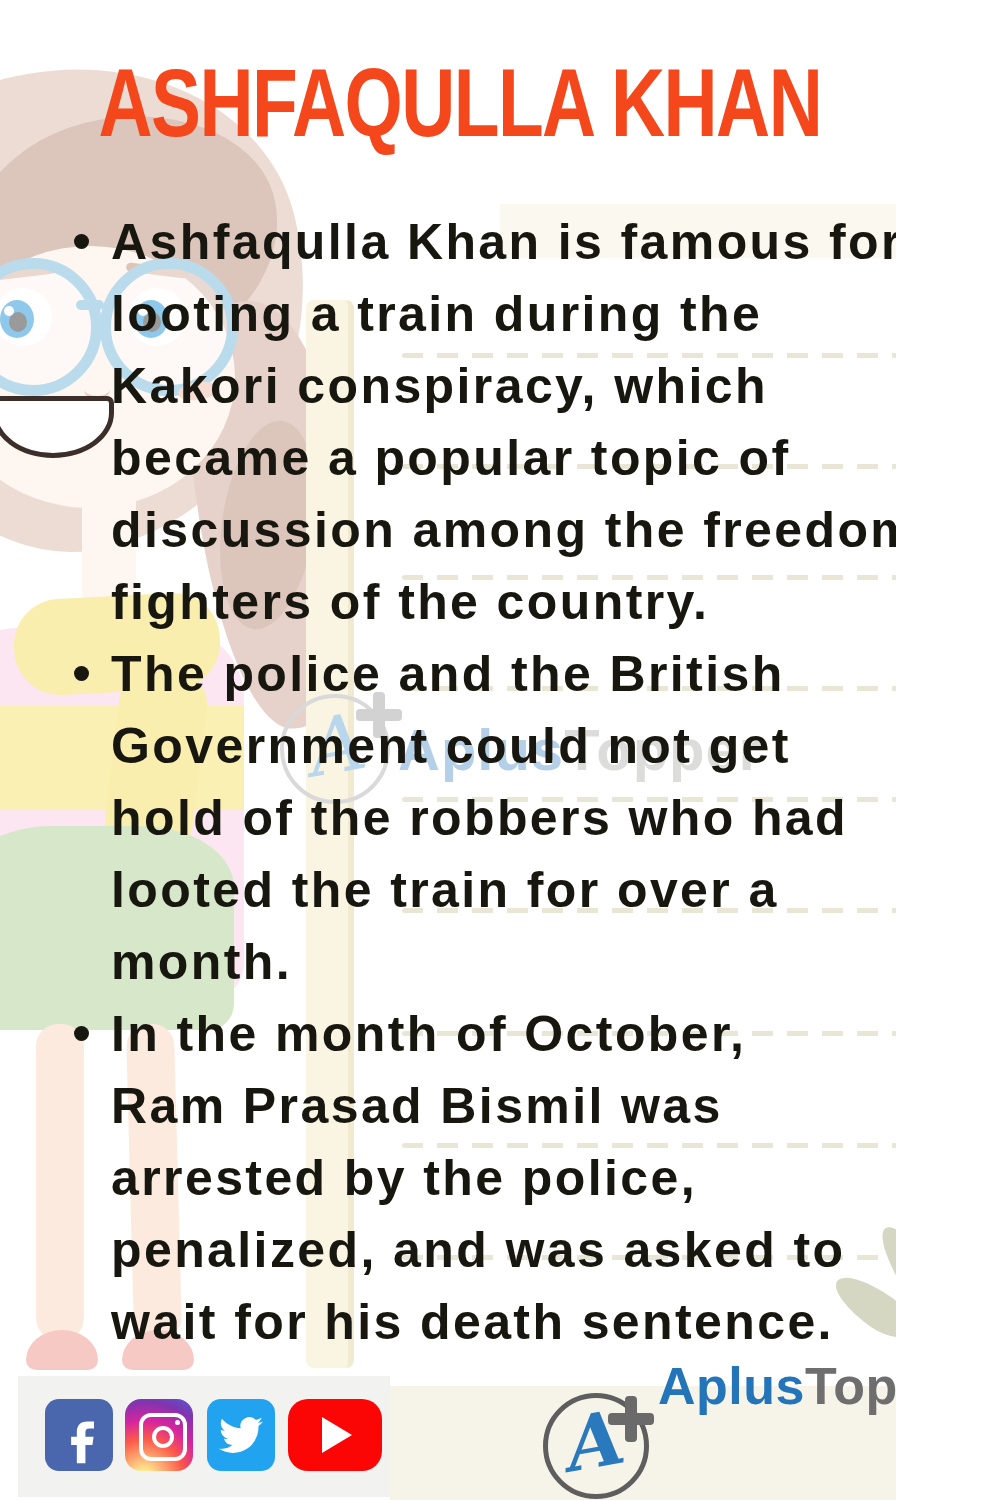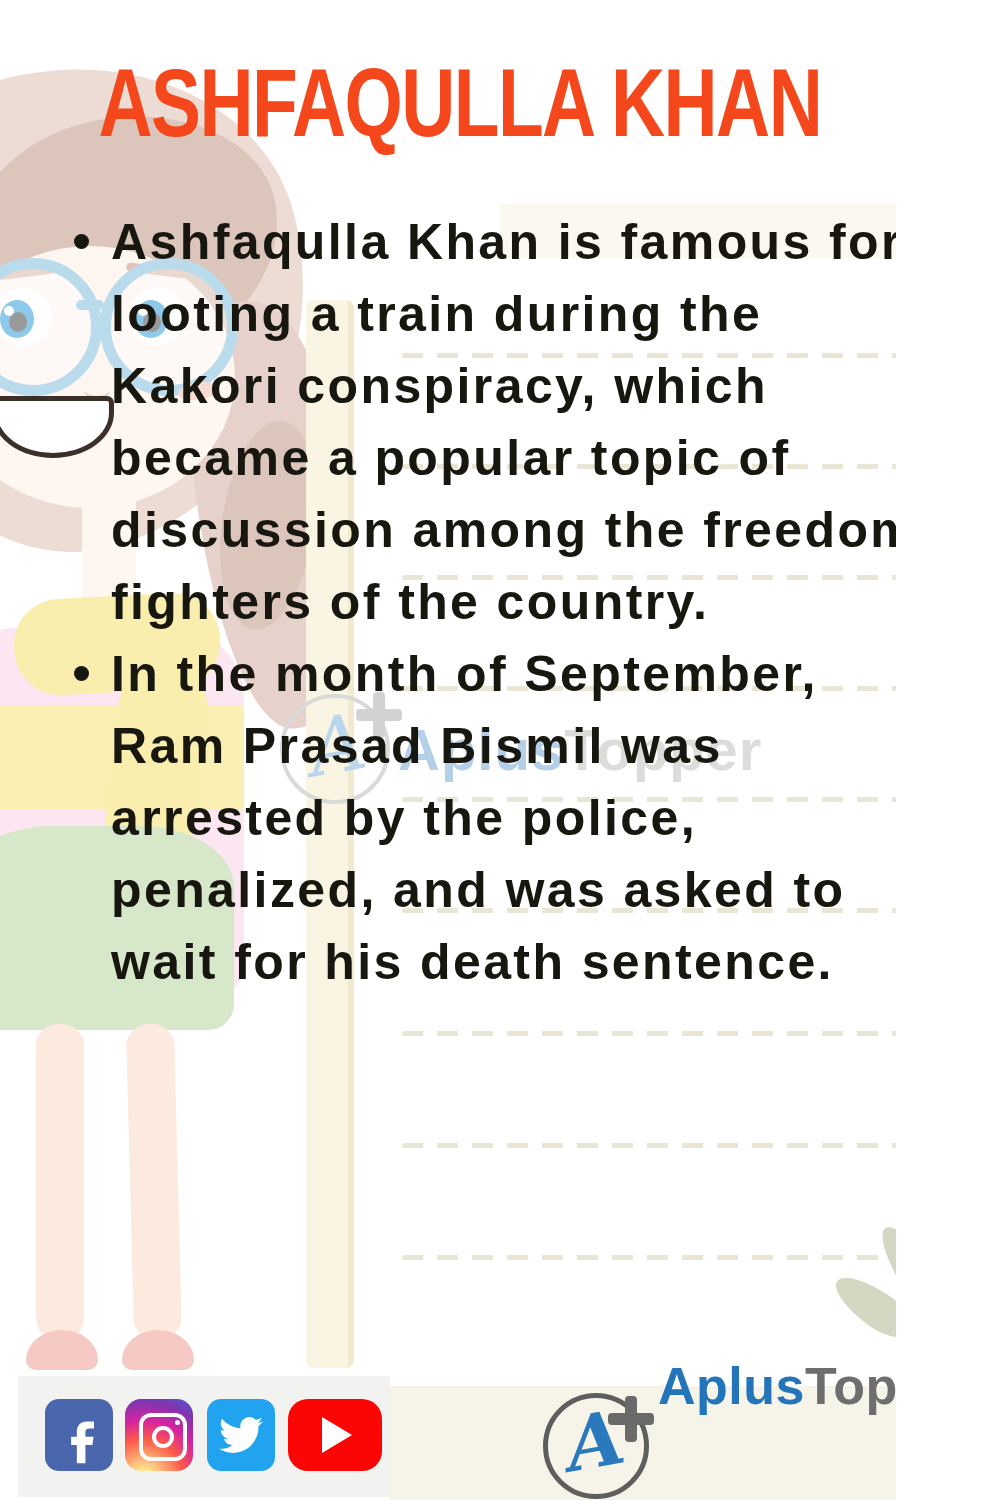--- a/index.html
+++ b/index.html
@@ -173,21 +173,26 @@
   </div>
 
   <div class="title">ASHFAQULLA KHAN</div>
   <ul class="bullets">
     <li>Ashfaqulla Khan is famous for
 looting a train during the
 Kakori conspiracy, which
 became a popular topic of
 discussion among the freedom
 fighters of the country.</li>
-    <li>In the month of September,
+    <li>The police and the British
+Government could not get
+hold of the robbers who had
+looted the train for over a
+month.</li>
+    <li>In the month of October,
 Ram Prasad Bismil was
 arrested by the police,
 penalized, and was asked to
 wait for his death sentence.</li>
   </ul>
 
   <div class="shape cream-band"></div>
 
   <div>
     <div class="shape leaf" style="left:938px;top:1190px;width:40px;height:140px;transform:rotate(-8deg);"></div>

